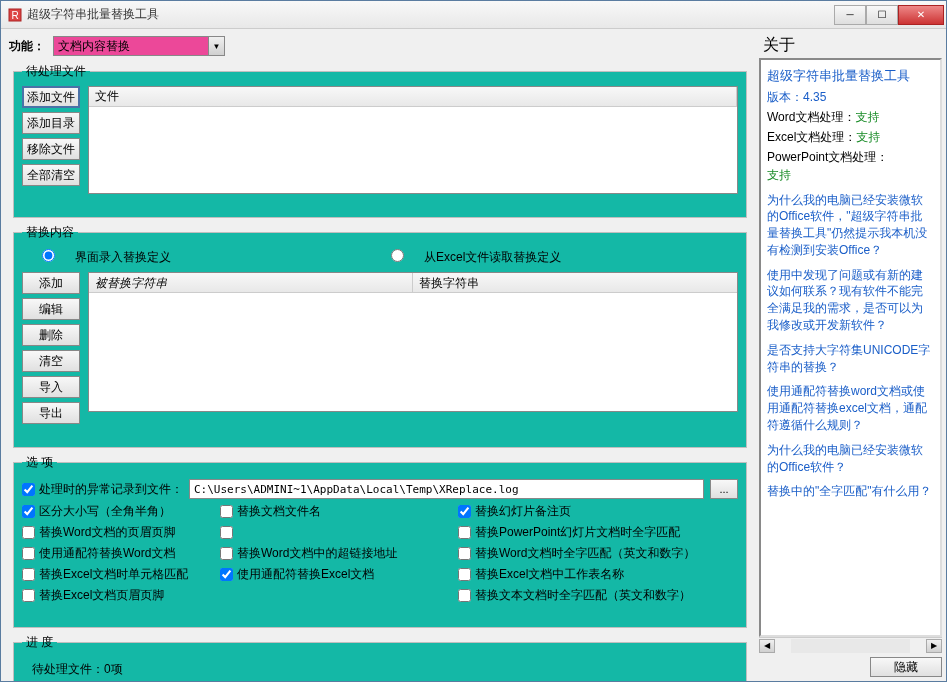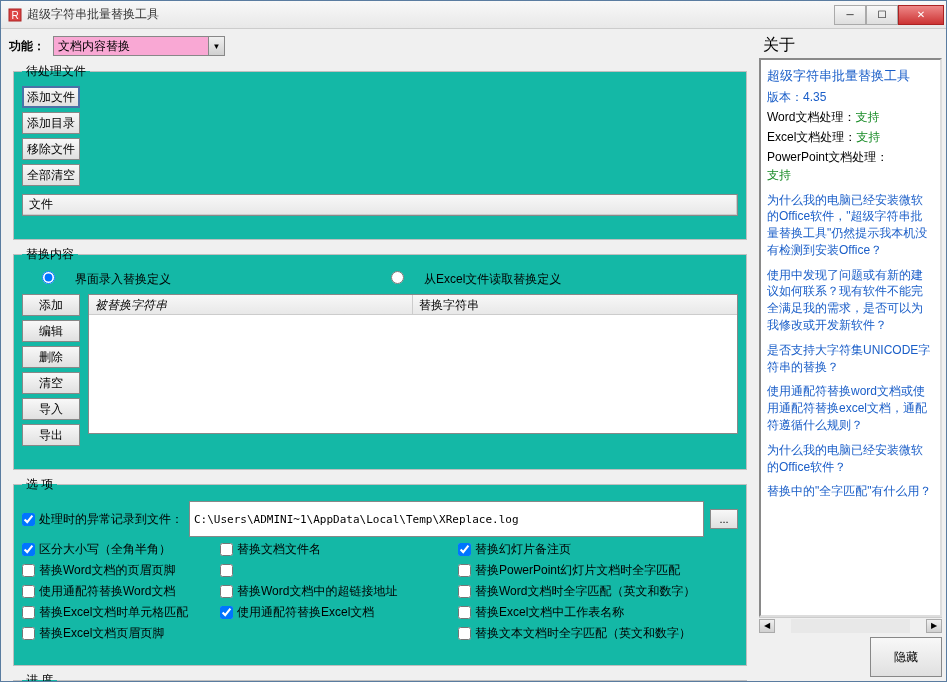--- a/index.html
+++ b/index.html
@@ -13,47 +13,47 @@
 .winbtns { display: flex; gap: 0; }
 .winbtn { width: 32px; height: 20px; border: 1px solid #aaa; background: linear-gradient(#f8f8f8, #dedede); display: flex; align-items: center; justify-content: center; font-size: 10px; cursor: pointer; }
 .winbtn.close { background: linear-gradient(#e88, #c33); color: #fff; width: 46px; border-color: #a22; }
 
 .content { flex: 1; display: flex; padding: 4px; gap: 4px; overflow: hidden; }
 .left-panel { flex: 1; display: flex; flex-direction: column; gap: 2px; }
 .right-panel { width: 194px; display: flex; flex-direction: column; }
 
 .toolbar { display: flex; align-items: center; gap: 8px; padding: 3px 4px; }
 .toolbar-label { font-weight: bold; }
-.combo { width: 172px; height: 20px; border: 1px solid #888; background: #f9a8d4; display: flex; align-items: center; }
+.combo { width: 172px; height: 20px; border: 1px solid #888; background: #ec4899; display: flex; align-items: center; }
 .combo-text { flex: 1; padding: 0 4px; }
 .combo-arrow { width: 16px; height: 18px; border-left: 1px solid #888; background: linear-gradient(#f0f0f0,#d0d0d0); display: flex; align-items: center; justify-content: center; font-size: 8px; }
 
 fieldset { border: 1px solid #bfbfbf; margin: 2px 8px; padding: 6px 8px 23px; background: #14b8a6; }
 fieldset legend { padding: 0 4px; font-size: 12px; }
 
-.files-layout { display: flex; gap: 8px; flex-direction: column; }
+.files-layout { display: flex; gap: 8px; }
 .btncol { display: flex; flex-direction: column; gap: 4px; }
 .btncol button, .small-btn { width: 58px; height: 22px; border: 1px solid #888; background: linear-gradient(#f8f8f8,#e0e0e0); font-size: 12px; cursor: pointer; }
 .btncol button.active { border: 2px solid #4a72a8; }
 .listbox { flex: 1; height: 108px; border: 1px solid #888; background: #fff; }
 .list-header { display: flex; background: linear-gradient(#f8f8f8,#e8e8e8); border-bottom: 1px solid #ccc; height: 20px; align-items: center; }
 .list-header-col { padding: 0 6px; border-right: 1px solid #ccc; height: 100%; display: flex; align-items: center; }
 
 .radio-row { display: flex; gap: 220px; padding: 2px 20px 6px; align-items: center; }
 .radio-row label { display: flex; align-items: flex-start; gap: 20px; }
 input[type=radio], input[type=checkbox] { width: 13px; height: 13px; }
 
 .repl-layout { display: flex; gap: 8px; }
 .repl-listbox { flex: 1; height: 140px; border: 1px solid #888; background: #fff; }
 .repl-header { display: flex; background: linear-gradient(#f8f8f8,#e8e8e8); border-bottom: 1px solid #ccc; height: 20px; }
 .repl-col1 { width: 50%; border-right: 1px solid #ccc; padding: 2px 6px; font-style: italic; }
 .repl-col2 { width: 50%; padding: 2px 6px; }
 
 .opt-row { display: flex; align-items: center; gap: 6px; padding: 2px 0; }
-.opt-row input[type=text] { flex: 1; height: 36px; border: 1px solid #888; padding: 0 4px; font-family: Consolas, monospace; font-size: 11px; background: #fff; }
+.opt-row input[type=text] { flex: 1; height: 20px; border: 1px solid #888; padding: 0 4px; font-family: Consolas, monospace; font-size: 11px; background: #fff; }
 .browse-btn { width: 28px; height: 20px; border: 1px solid #888; background: linear-gradient(#f8f8f8,#e0e0e0); font-size: 11px; cursor: pointer; }
 
 .opt-grid { display: grid; grid-template-columns: 190px 230px 280px; gap: 4px 8px; padding-top: 2px; }
 .chk { display: flex; align-items: center; gap: 4px; font-size: 12px; }
 
 .progress-text { padding: 4px 10px; }
 
 .bottom-btns { display: flex; justify-content: center; gap: 120px; padding: 6px 0 2px; }
 .big-btn { width: 118px; height: 26px; border: 1px solid #888; background: linear-gradient(#f8f8f8,#e0e0e0); font-size: 12px; cursor: pointer; }
 
@@ -62,21 +62,21 @@
 .about-line { margin: 2px 0; line-height: 1.5; }
 .about-title { color: #1a5ec8; font-size: 13px; }
 .about-ver { color: #1a5ec8; }
 .about-sup { color: #000; }
 .about-green { color: #1a8c28; }
 .about-link { color: #1a5ec8; cursor: pointer; display: block; margin: 8px 0; line-height: 1.4; }
 .about-scroll { height: 16px; background: #f0f0f0; border-top: 1px solid #ccc; display: flex; align-items: center; }
 .about-scroll-track { flex: 1; height: 14px; background: #e8e8e8; margin: 0 16px; }
 .about-scroll-btn { width: 16px; height: 14px; background: linear-gradient(#f0f0f0,#d0d0d0); border: 1px solid #aaa; font-size: 8px; display: flex; align-items: center; justify-content: center; }
 .hide-btn-row { padding: 4px 0 0; text-align: right; }
-.hide-btn { width: 72px; height: 40px; border: 1px solid #888; background: linear-gradient(#f8f8f8,#e0e0e0); font-size: 12px; cursor: pointer; }
+.hide-btn { width: 72px; height: 20px; border: 1px solid #888; background: linear-gradient(#f8f8f8,#e0e0e0); font-size: 12px; cursor: pointer; }
 </style>
 </head>
 <body>
 
 <div class="window">
   <div class="titlebar">
     <svg class="app-icon" viewBox="0 0 16 16">
         <rect x="2" y="2" width="12" height="12" fill="#d44" stroke="#a22"></rect>
         <text x="8" y="12" font-size="10" text-anchor="middle" fill="#fff">R</text>
       </svg>

